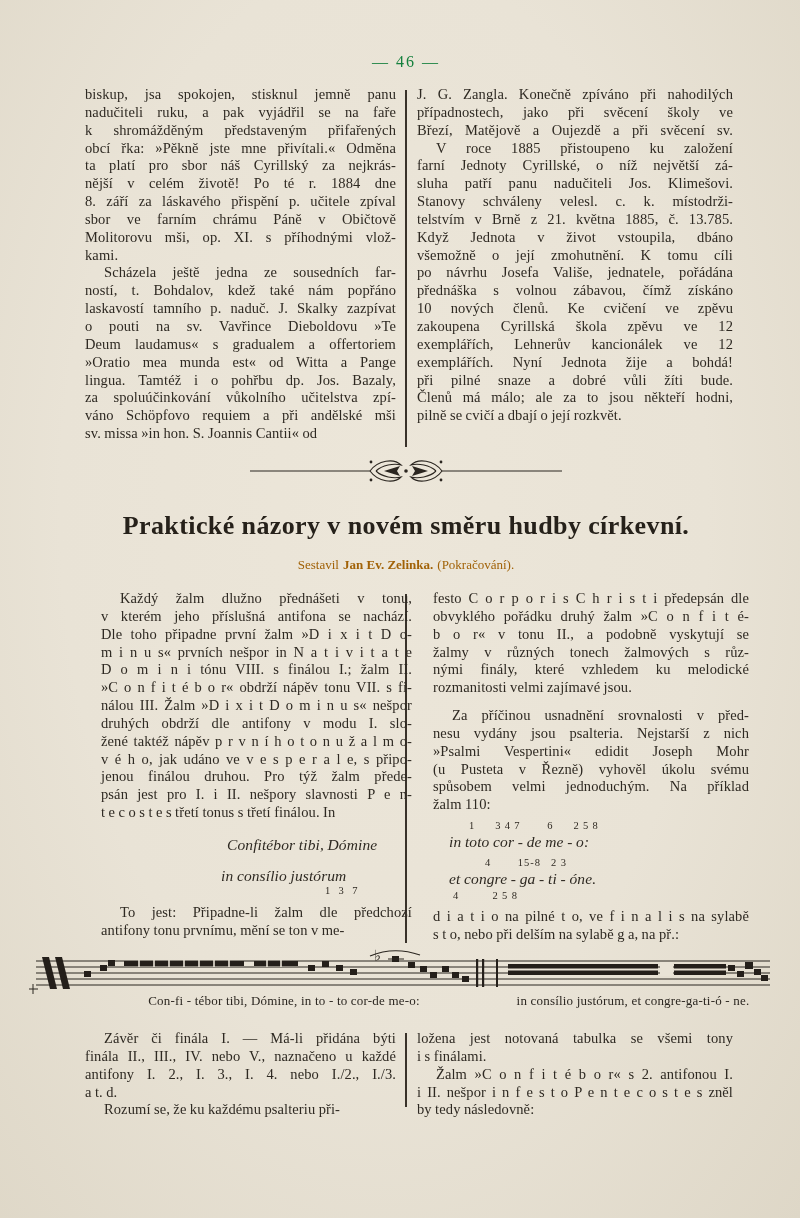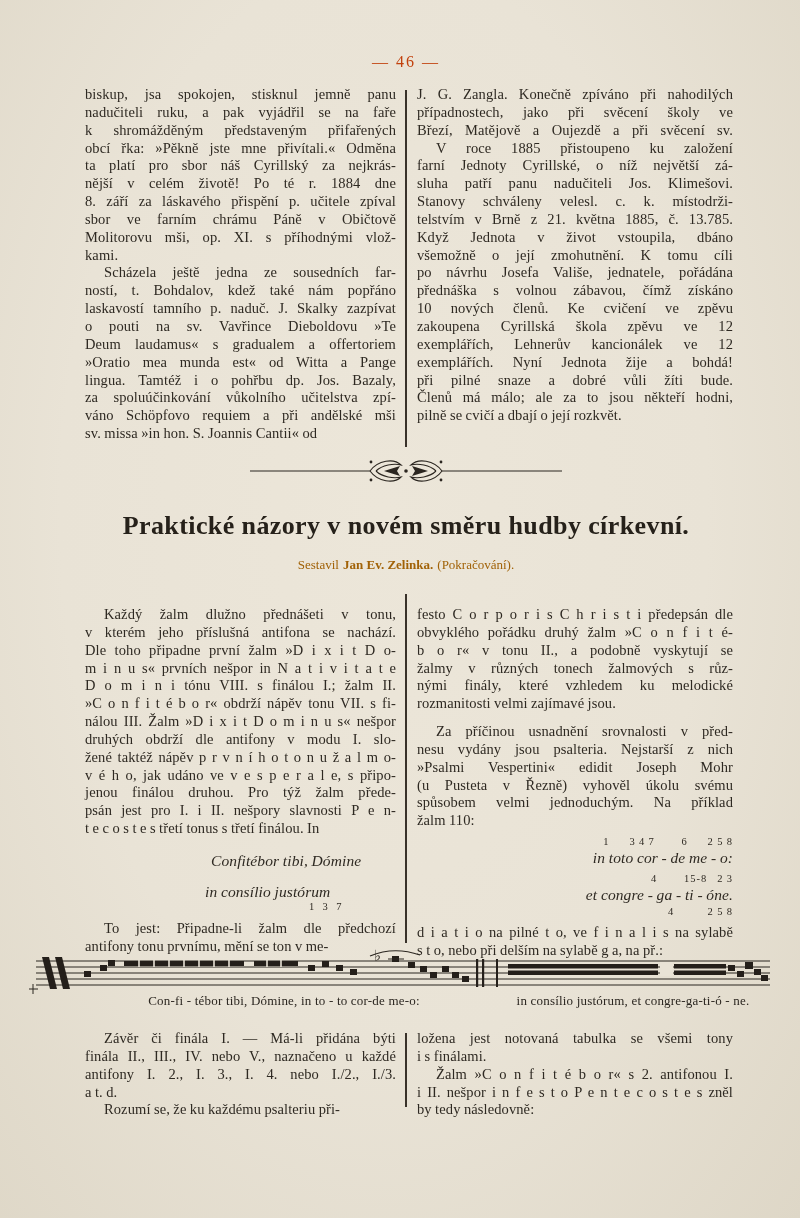--- a/index.html
+++ b/index.html
@@ -5,48 +5,48 @@
   html,body{margin:0;padding:0;}
   body{
     width:800px;height:1218px;position:relative;overflow:hidden;
     background:radial-gradient(ellipse at 48% 42%, #ece6d9 0%, #e9e3d6 55%, #ded7c7 100%);
     font-family:"Liberation Serif","DejaVu Serif",serif;
     color:#2e2922;
     -webkit-font-smoothing:antialiased;
   }
   .abs{position:absolute;}
   .center{text-align:center;}
-  .page-number{top:53px;left:76px;width:660px;font-size:16px;letter-spacing:2px;color:#c2410c;}
+  .page-number{top:53px;left:76px;width:660px;font-size:16px;letter-spacing:2px;color:#15803d;}
   .vrule{left:405px;width:1.5px;background:#39322a;}
   .vr1{top:90px;height:357px;}
   .vr2{top:594px;height:349px;}
   .vr3{top:1033px;height:74px;}
   .col{font-size:14.5px;line-height:17.85px;letter-spacing:0.1px;word-spacing:-0.3px;}
   .colL{left:85px;width:311px;}
   .colR{left:417px;width:316px;}
   .s1{top:86px;}
-  .s2{top:606px;}
+  .s2{top:590px;margin-left:16px;}
   .s3{top:1030px;}
   .line{white-space:nowrap;text-align:justify;text-align-last:justify;}
   .line.last{text-align-last:left;}
   .para.indent .line:first-child{text-indent:19px;}
   .para.gap{margin-top:10px;}
   .title{top:511px;left:70px;width:672px;font-size:26px;font-weight:bold;letter-spacing:0.4px;color:#26211a;}
   .byline{top:557px;left:70px;width:672px;font-size:13px;color:#a16207;}
   .byline .b{font-weight:bold;}
   .byline span{margin:0 2px;}
   .ornament{left:250px;top:456px;}
   .ex-left{margin-top:13px;}
   .ex-l1{padding-left:126px;font-style:italic;font-size:15.5px;line-height:19px;}
   .ex-l2{padding-left:120px;font-style:italic;font-size:15.5px;line-height:19px;margin-top:12px;}
   .ex-nums-l{padding-left:224px;font-size:10.5px;letter-spacing:3px;line-height:12px;}
   .after-ex{margin-top:7px;}
   .ex-right{margin-top:6px;}
-  .num{font-size:10.5px;white-space:pre;letter-spacing:1px;line-height:12px;text-align:right;}
-  .ext{font-style:italic;font-size:15.5px;white-space:pre;line-height:20px;text-align:right;}
+  .num{font-size:10.5px;white-space:pre;letter-spacing:1px;line-height:12px;}
+  .ext{font-style:italic;font-size:15.5px;white-space:pre;line-height:20px;}
   .n1{padding-left:36px;}
   .t1{padding-left:16px;}
   .n2{padding-left:52px;margin-top:5px;}
   .t2{padding-left:16px;}
   .n3{padding-left:20px;margin-top:1px;}
   .after-ex-r{margin-top:6px;}
   .staff{left:26px;top:949px;}
   .cap{top:993px;font-size:13px;letter-spacing:0.2px;color:#2b2620;}
   .capL{left:85px;width:398px;}
   .capR{left:492px;width:282px;}

